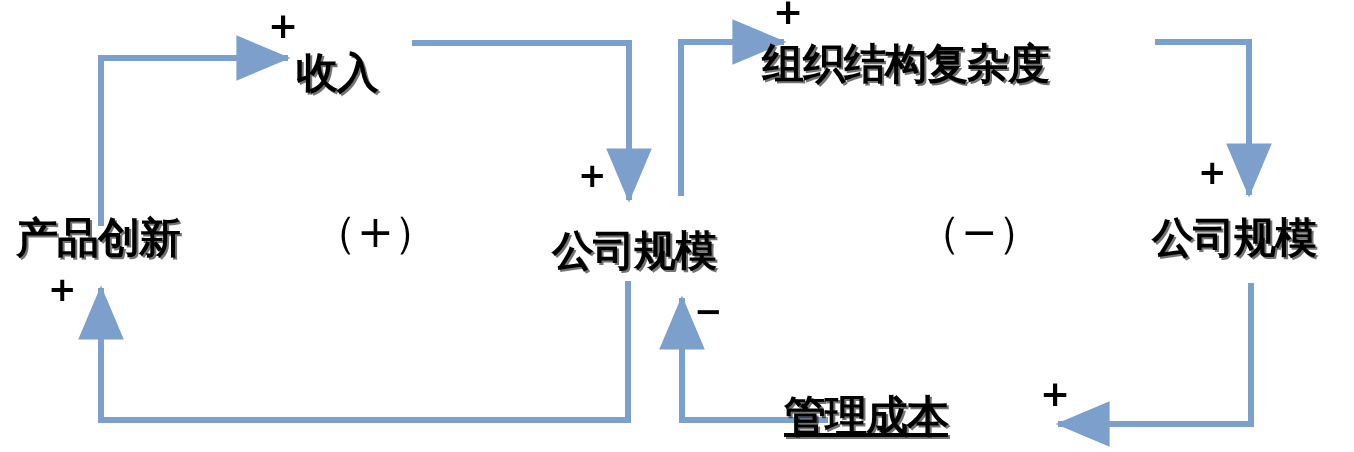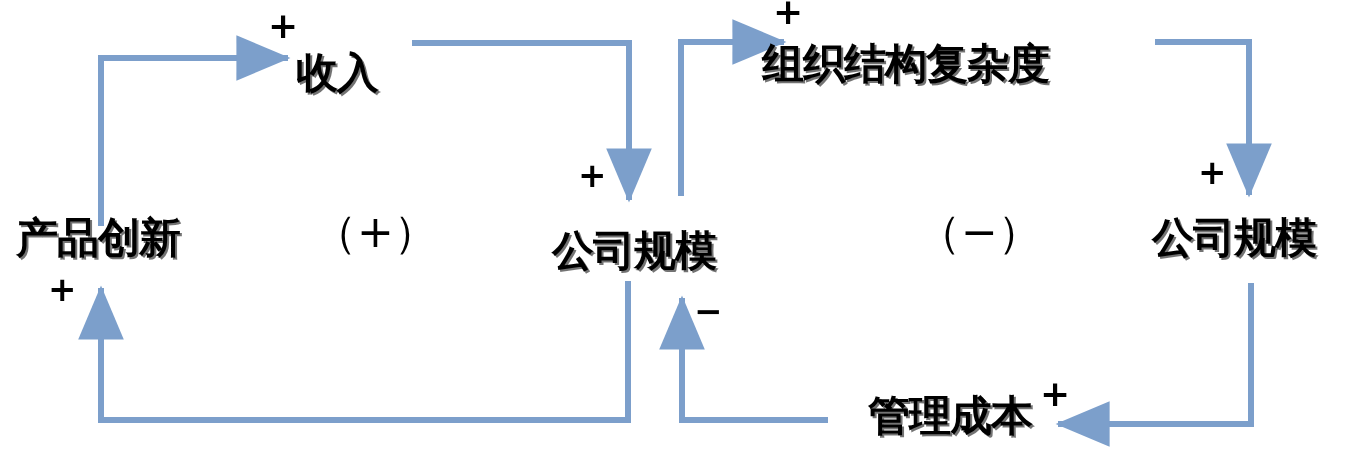--- a/index.html
+++ b/index.html
@@ -102,21 +102,21 @@
   <div class="node-label" style="left:16px; top:217px;">产品创新</div>
 
   <div class="node-label" style="left:296px; top:52px;">收入</div>
 
   <div class="node-label" style="left:552px; top:230px;">公司规模</div>
 
   <div class="node-label" style="left:762px; top:35px;margin-top:8px;">组织结构复杂度</div>
 
   <div class="node-label" style="left:1152px; top:217px;">公司规模</div>
 
-  <div class="node-label" style="left:868px; top:395px;">管理成本</div>
+  <div class="node-label" style="left:784px; top:395px;text-decoration:underline;">管理成本</div>
 
   <div class="polarity sup" style="left:268px; top:8px;">+</div>
 
   <div class="polarity" style="left:578px; top:158px;">+</div>
 
   <div class="polarity" style="left:48px; top:272px;">+</div>
 
   <div class="polarity sup" style="left:773px; top:-6px;">+</div>
 
   <div class="polarity" style="left:1198px; top:155px;">+</div>

